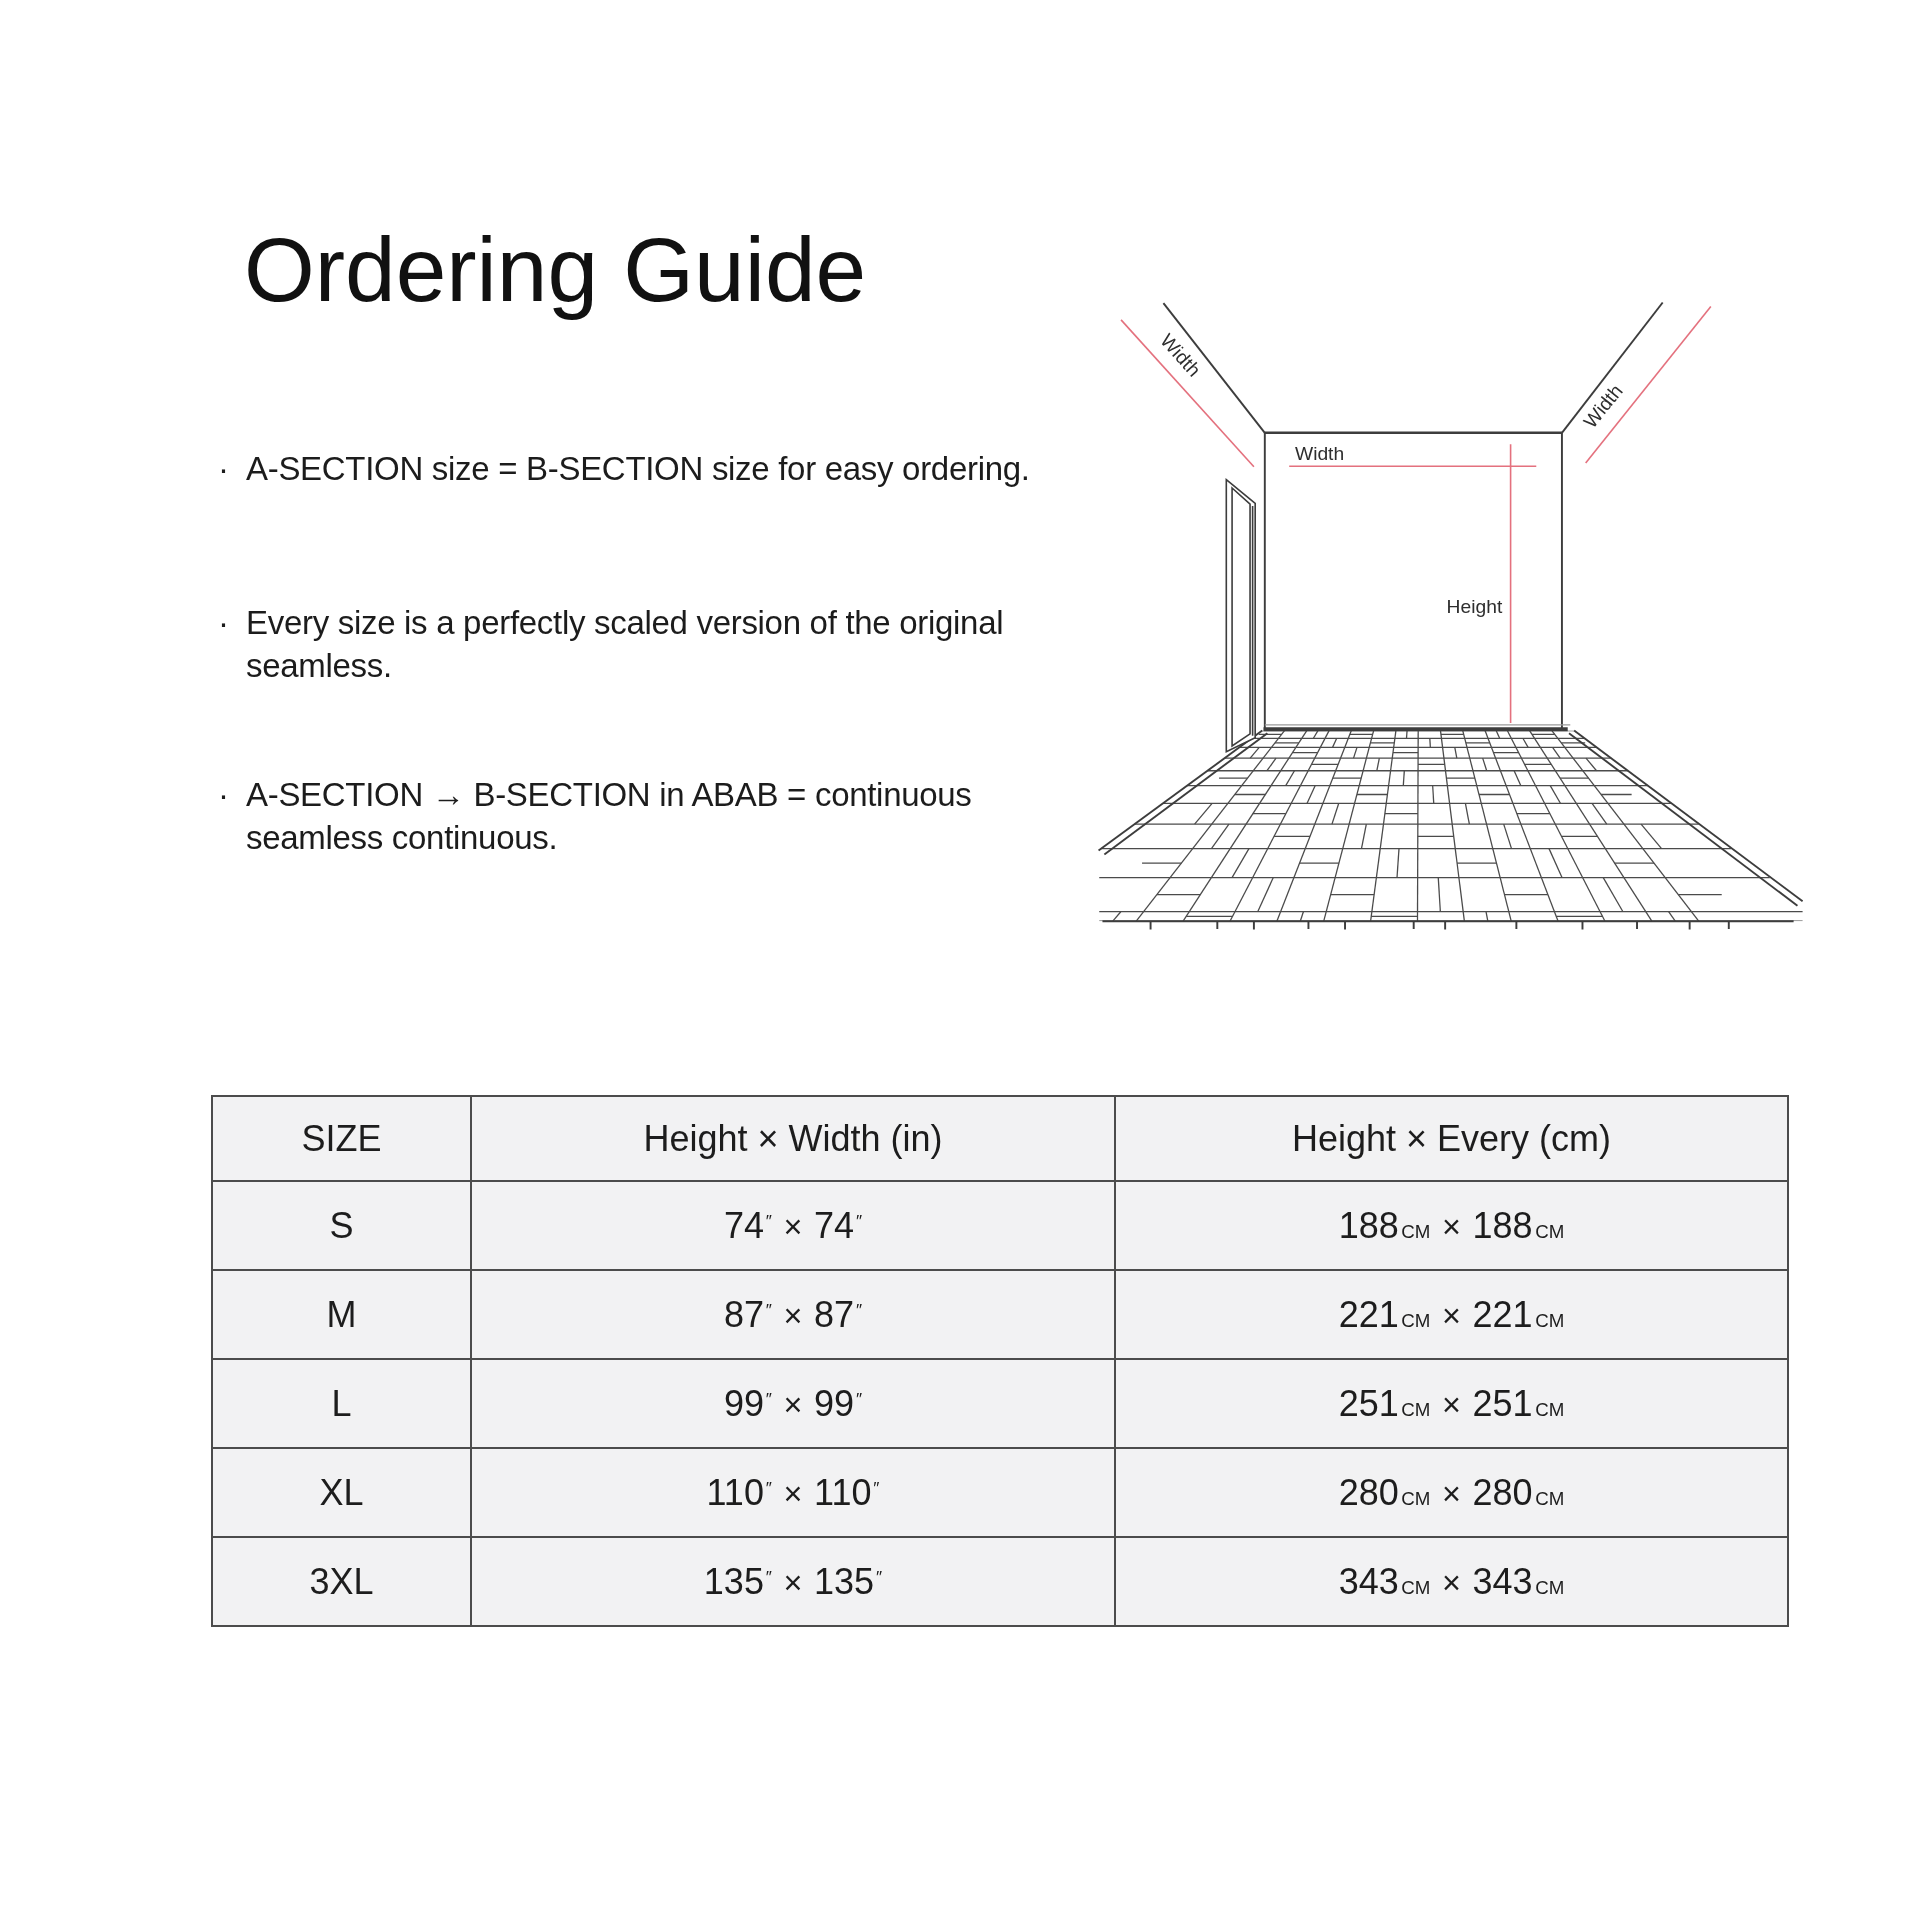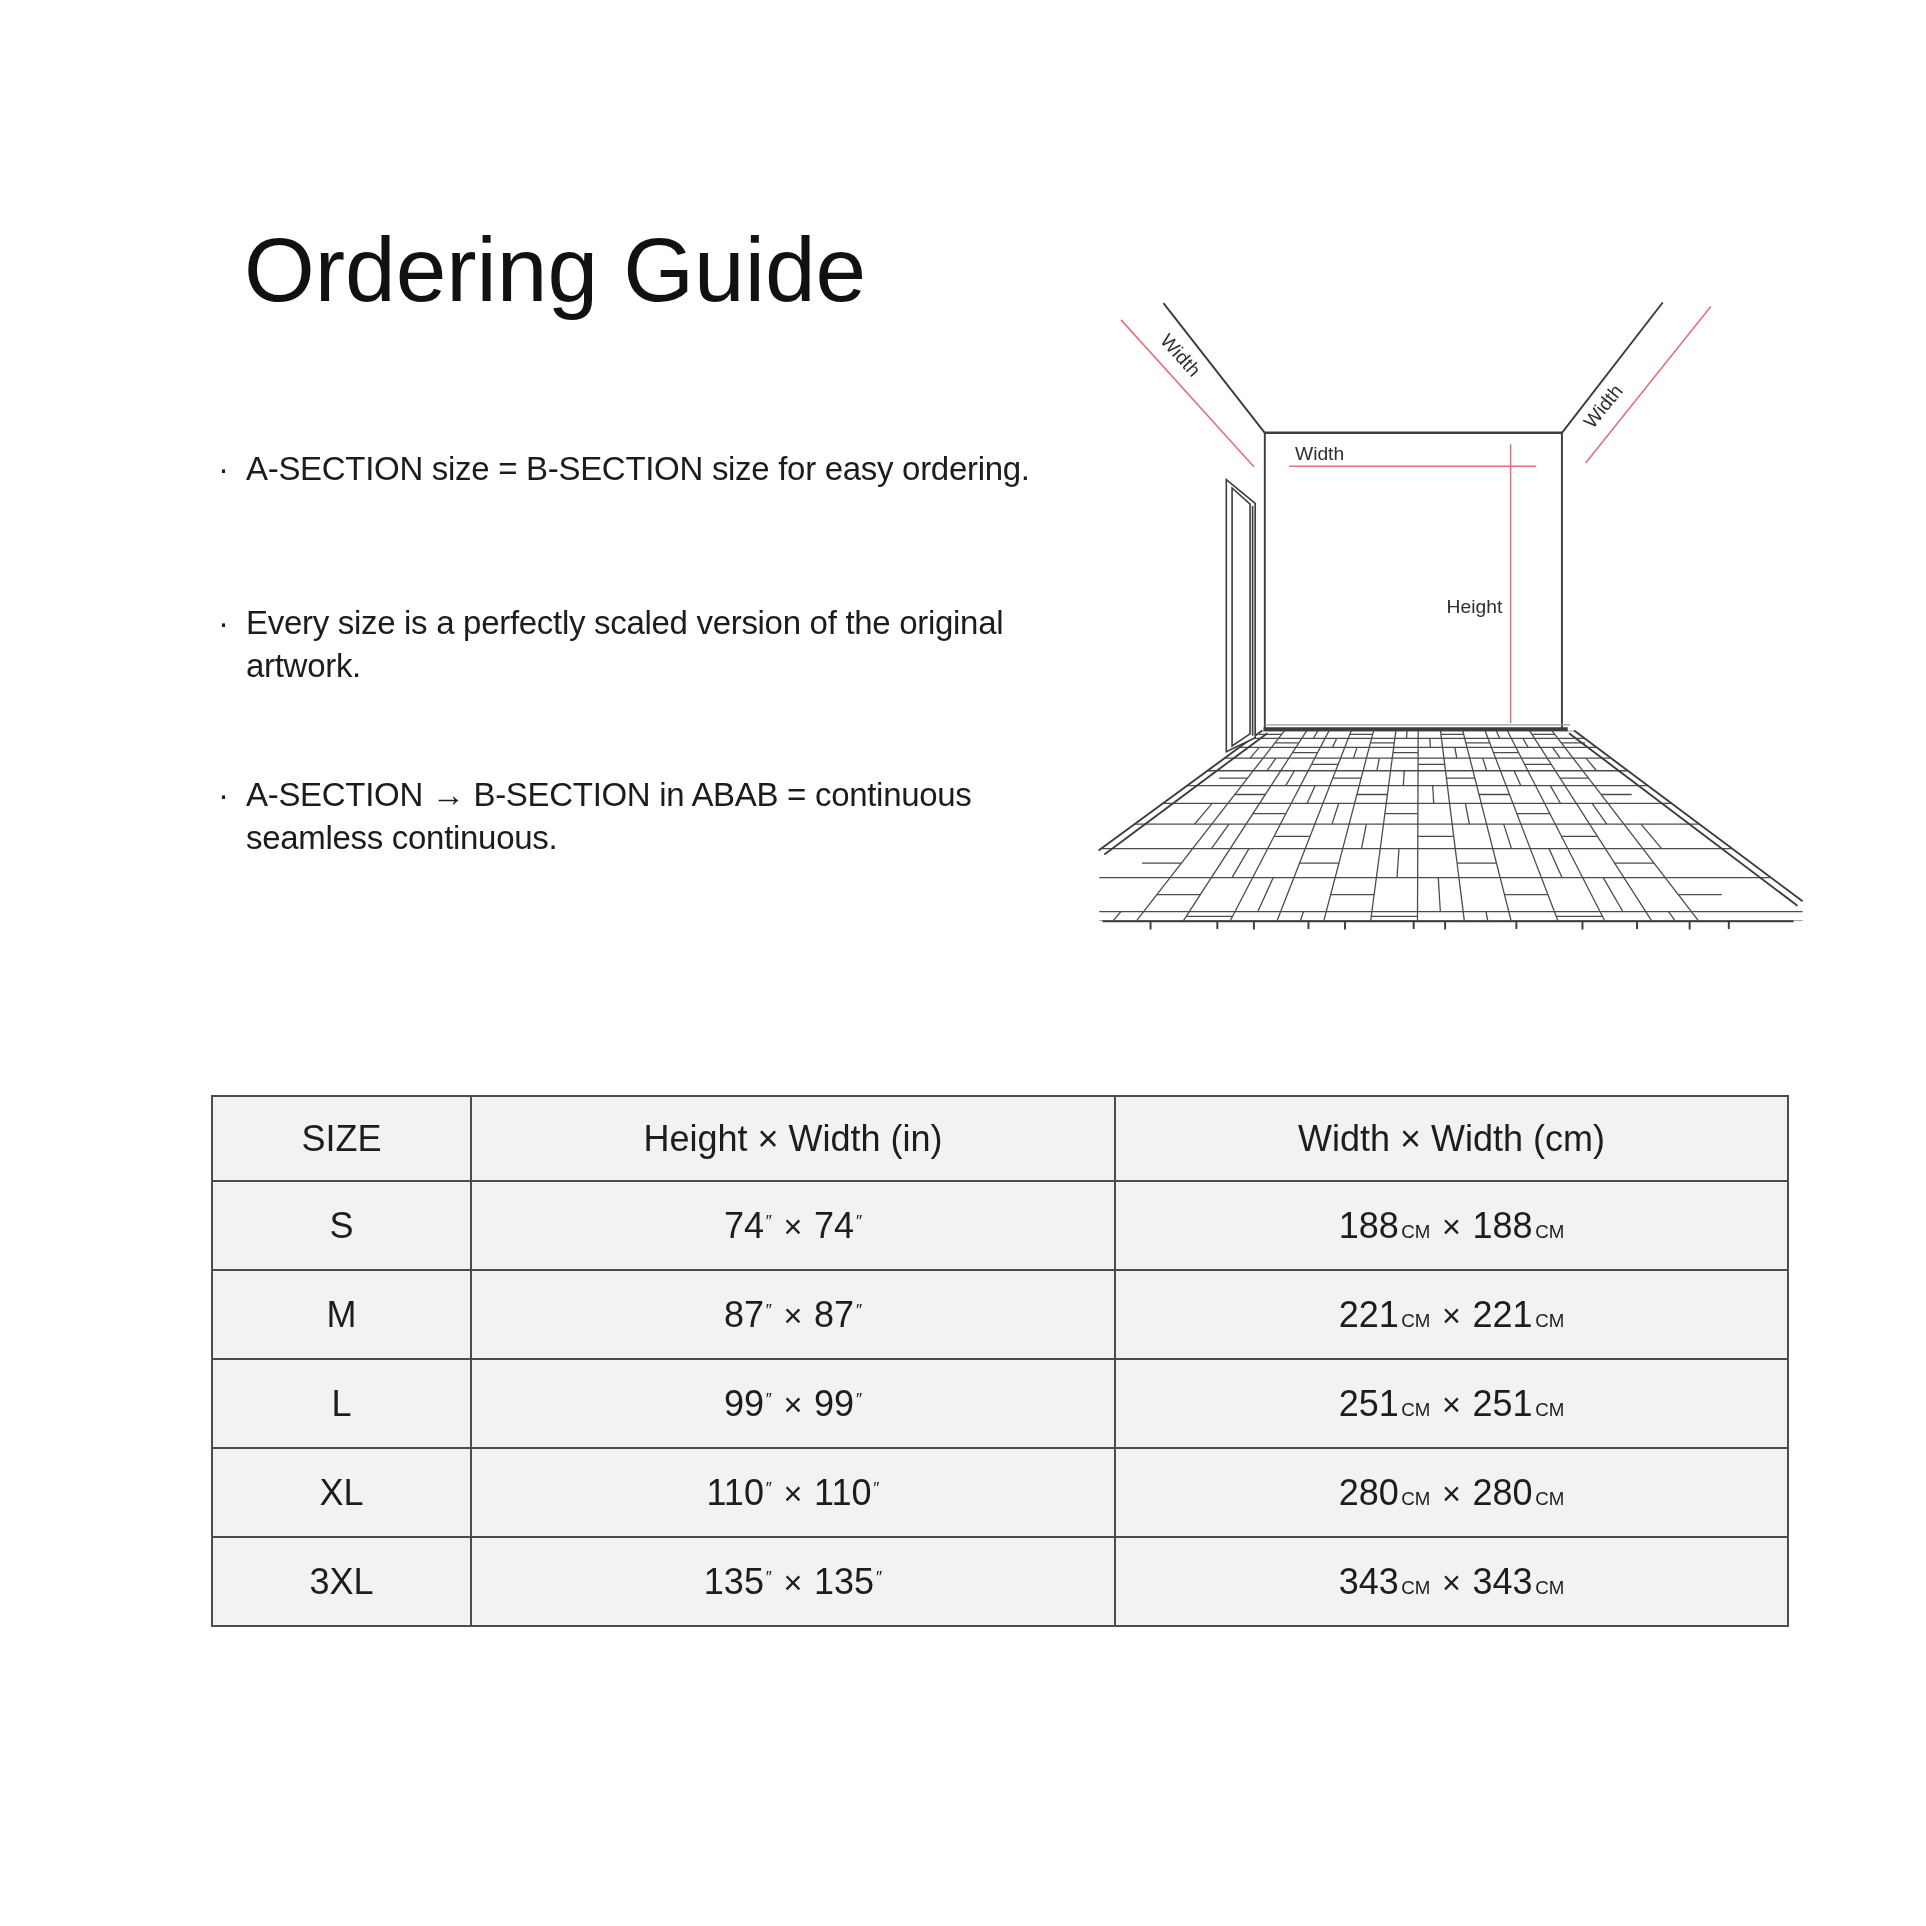--- a/index.html
+++ b/index.html
@@ -53,21 +53,21 @@
 <div class="page">
 
   <h1 class="title">Ordering Guide</h1>
 
   <div class="note note-1">
     <span class="marker">·</span>
     <span class="note-text">A-SECTION size = B-SECTION size for easy ordering.</span>
   </div>
   <div class="note note-2">
     <span class="marker">·</span>
-    <span class="note-text">Every size is a perfectly scaled version of the original artwork.</span>
+    <span class="note-text">Every size is a perfectly scaled version of the original seamless.</span>
   </div>
   <div class="note note-3">
     <span class="marker">·</span>
     <span class="note-text">A-SECTION → B-SECTION in ABAB = continuous seamless continuous.</span>
   </div>
 
   <div class="room">
     <svg viewBox="0 0 1120 1030">
       <defs>
         <clipPath id="floorClip">
@@ -222,21 +222,21 @@
   <table class="size-table">
     <colgroup>
         <col style="width:259px">
         <col style="width:644px">
         <col style="width:673px">
       </colgroup>
     <thead>
       <tr>
         <th>SIZE</th>
         <th>Height × Width (in)</th>
-        <th>Width × Width (cm)</th>
+        <th>Height × Every (cm)</th>
       </tr>
     </thead>
     <tbody>
         <tr>
           <td><span>S</span></td>
           <td><span>74</span><span class="prime">″</span><span class="dim-sep">×</span><span>74</span><span class="prime">″</span></td>
           <td><span>188</span><span class="cm-unit">CM</span><span class="dim-sep">×</span><span>188</span><span class="cm-unit">CM</span></td>
         </tr>
         <tr>
           <td><span>M</span></td>

